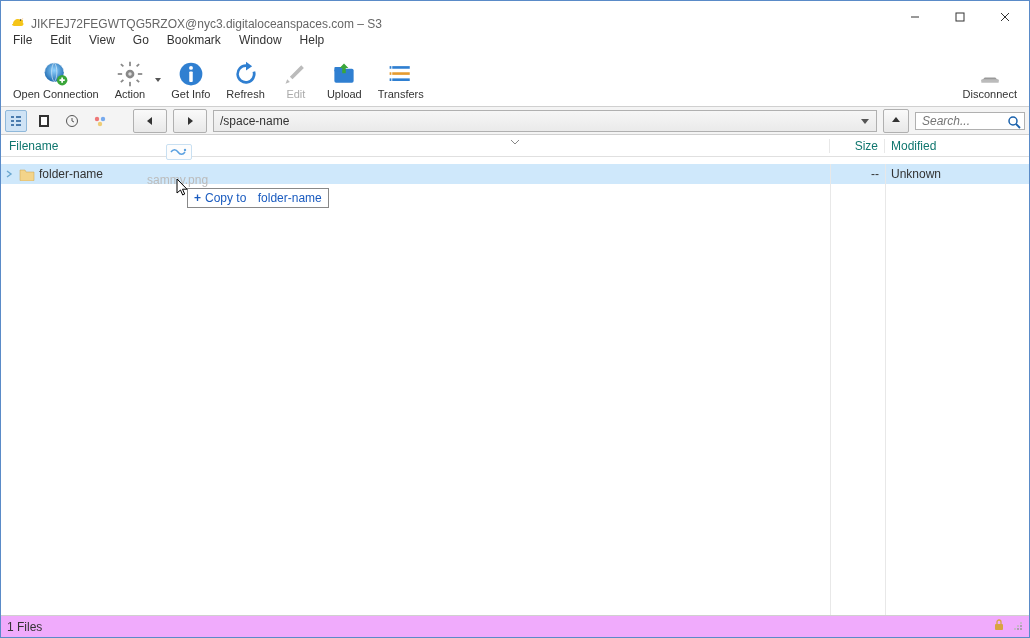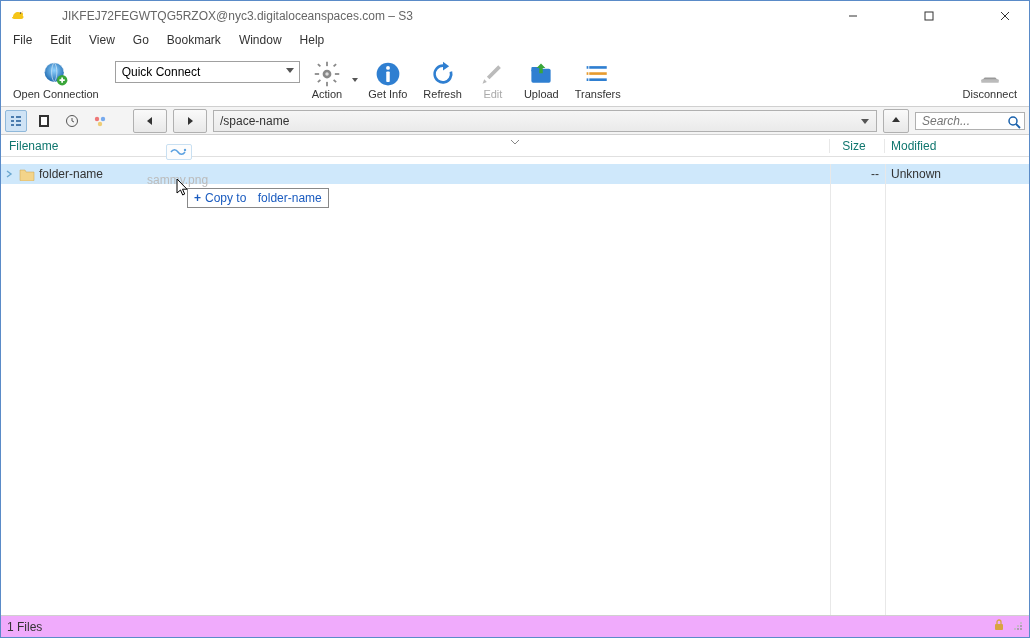--- a/index.html
+++ b/index.html
@@ -1,18 +1,18 @@
 <!DOCTYPE html>
 <html><head>
 <meta charset="utf-8">
 <style>
   * { box-sizing: border-box; margin: 0; padding: 0; }
   body { font-family: "Segoe UI", Tahoma, sans-serif; font-size: 12px; color: #333; background: #fff; width: 1030px; height: 638px; overflow: hidden; border: 1px solid #5a8bc8; position: relative; }
   
-  .titlebar { height: 30px; background: #fff; display: flex; align-items: center; padding: 0 2px; border-bottom: 0px; gap: 31px; }
+  .titlebar { height: 30px; background: #fff; display: flex; align-items: flex-end; padding: 0 2px; border-bottom: 0px; }
   .titlebar-icon { width: 16px; height: 16px; margin: 0 6px; }
   .titlebar-text { flex: 1; font-size: 12px; color: #666; }
   .winbtn { width: 45px; height: 28px; display: flex; align-items: center; justify-content: center; color: #555; }
   
   .menubar { height: 22px; display: flex; padding: 0 4px; gap: 2px; }
   .menu-item { padding: 2px 8px; font-size: 12px; color: #333; cursor: pointer; }
   
   .toolbar { height: 54px; border-bottom: 1px solid #d0d0d0; display: flex; align-items: center; padding: 0 4px; gap: 0; }
   .tool { display: flex; flex-direction: column; align-items: center; justify-content: center; padding: 2px 8px; font-size: 11px; color: #333; gap: 0px; cursor: pointer; min-width: 46px; }
   .tool.disabled { color: #aaa; }
@@ -30,21 +30,21 @@
   .navbtn.box { width: 34px; height:24px; background: linear-gradient(#fafafa,#e8e8e8); border:1px solid #b0b0b0; border-radius:2px; }
   .path-input { flex:1; height:22px; border:1px solid #b0b0b0; background: linear-gradient(#f6f6f6,#eaeaea); padding: 0 24px 0 6px; font-size:12px; color:#333; }
   .path-wrap { flex:1; position:relative; display:flex; }
   .path-wrap::after { content:""; position:absolute; right:8px; top:9px; border-left:4px solid transparent; border-right:4px solid transparent; border-top:5px solid #555; }
   .search-wrap { position: relative; width: 110px; }
   .search-input { width:100%; height:18px; border:1px solid #b0b0b0; padding: 0 22px 0 6px; font-size:12px; font-style: italic; color:#888; }
   .search-icon { position:absolute; right:4px; top:3px; color:#1a61ac; }
   
   .columns-header { height: 22px; background: #fff; border-bottom: 1px solid #e0e0e0; display:flex; align-items:center; font-size:12px; color:#0f766e; position:relative; }
   .col-filename { flex: 0 0 829px; padding-left: 8px; display:flex; align-items:center; gap:4px; border-right:1px solid #e8e8e8; position:relative; }
-  .col-size { flex: 0 0 55px; text-align:center; padding-right:6px; border-right:1px solid #e8e8e8; }
+  .col-size { flex: 0 0 55px; text-align:right; padding-right:6px; border-right:1px solid #e8e8e8; }
   .col-modified { flex: 1; padding-left:6px; }
   .header-arrow { position:absolute; left:50%; top:-1px; transform:translateX(-50%); }
   
   .row { height: 20px; display:flex; align-items:center; font-size:12px; background:#cfe8fb; }
   .row .cell-name { flex:0 0 829px; padding-left: 4px; display:flex; align-items:center; gap:4px; }
   .row .cell-size { flex:0 0 55px; text-align:right; padding-right:6px; color:#333; }
   .row .cell-mod { flex:1; padding-left:6px; }
   .chev { width:10px; display:inline-flex; justify-content:center; color:#6aa7cf; }
   .folder-ic { width:16px; height:14px; }
   
@@ -111,23 +111,20 @@
           </radialGradient>
         </defs>
         <circle cx="14" cy="14" r="11" fill="url(#g1)"></circle>
         <path d="M3 14a11 11 0 0 1 22 0" fill="none" stroke="#fff" stroke-width="1" opacity=".6"></path>
         <path d="M14 3c4 4 4 18 0 22M14 3c-4 4-4 18 0 22" fill="none" stroke="#fff" stroke-width="1" opacity=".6"></path>
         <circle cx="23" cy="23" r="6" fill="#3aa63a"></circle>
         <path d="M20 23h6M23 20v6" stroke="#fff" stroke-width="2"></path>
       </svg>
     <span>Open Connection</span>
   </div>
-  <span class="qc-wrap">
-    <input class="quick-connect" readonly="" value="Quick Connect" style="">
-  </span>
   <div class="action-wrap">
     <div class="tool">
       <svg class="ico" viewBox="0 0 32 32">
           <circle cx="16" cy="16" r="5" fill="#888"></circle>
           <g fill="#888">
             <rect x="15" y="2" width="2" height="5"></rect>
             <rect x="15" y="25" width="2" height="5"></rect>
             <rect x="2" y="15" width="5" height="2"></rect>
             <rect x="25" y="15" width="5" height="2"></rect>
             <rect x="5" y="5" width="4" height="2" transform="rotate(45 7 6)"></rect>

